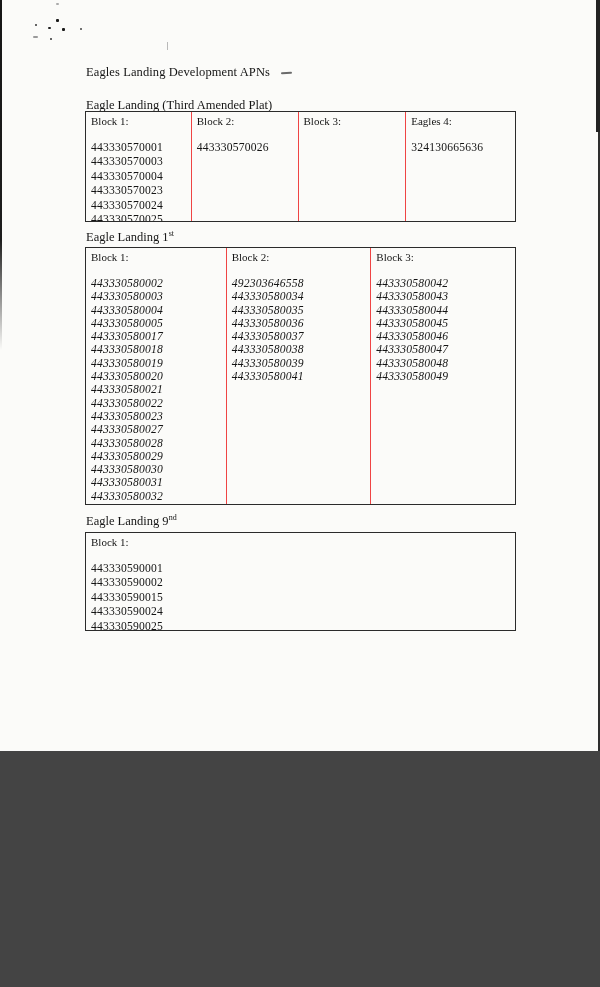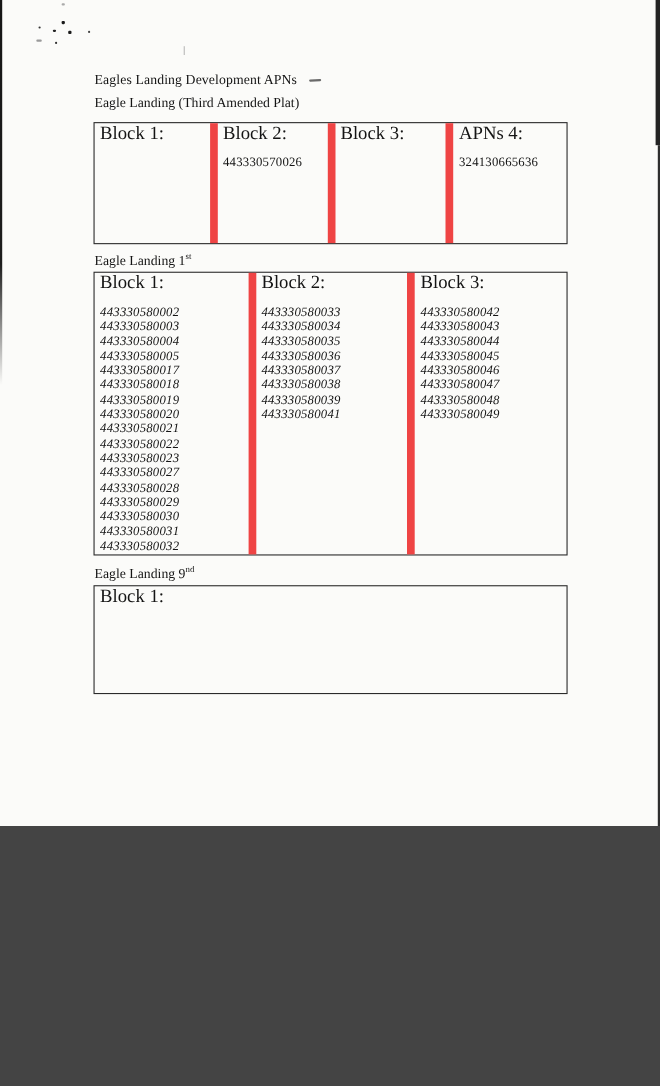--- a/index.html
+++ b/index.html
@@ -23,32 +23,32 @@
   
   .scan-band{position:absolute;left:0;top:777px;width:600px;height:9px;
     background:repeating-linear-gradient(90deg,#8e8e8e 0 9px,#b4b4b4 9px 14px,#7b7b7b 14px 23px,#a9a9a9 23px 31px,#868686 31px 40px);
     border-bottom:1px solid #3a3a3a;}
   .black-footer{position:absolute;left:0;top:786px;width:600px;height:201px;background:#000;}
   
   .doc-title{position:absolute;left:86px;top:65px;font-size:12.5px;letter-spacing:.1px;}
   .sec-heading{position:absolute;left:86px;font-size:12.5px;}
   .sec-heading sup{font-size:8px;line-height:0;}
   .tbl{position:absolute;left:85px;display:flex;border:1px solid #2b2b2b;box-sizing:border-box;background:transparent;}
-  .cell{box-sizing:border-box;padding:2px 4px 0 5px;border-left:7px solid #ef4444;overflow:hidden;}
+  .cell{box-sizing:border-box;padding:2px 4px 0 5px;border-left:1px solid #ef4444;overflow:hidden;}
   .cell:first-child{border-left:none;}
-  .blk-label{font-size:17px;line-height:14px;}
+  .blk-label{font-size:11px;line-height:14px;}
   .apn-list{white-space:pre-line;font-size:11.6px;line-height:14.4px;margin-top:13px;letter-spacing:.2px;}
   .t2 .apn-list{line-height:13.3px;font-style:italic;}
   .t1{top:111px;width:431px;height:111px;}
   .t2{top:247px;width:431px;height:258px;}
   .t3{top:532px;width:431px;height:99px;}
   .t1 .c1{width:105px}.t1 .c2{width:107px}.t1 .c3{width:108px}.t1 .c4{width:110px}
   .t2 .c1{width:140px}.t2 .c2{width:145px}.t2 .c3{width:145px}
   .t3 .c1{width:430px}
-  .h1{top:86px}.h2{top:230px}.h3{top:514px}
+  .h1{top:98px}.h2{top:230px}.h3{top:514px}
 </style>
 </head>
 <body>
 
 <div class="page">
 
   <div class="edge-left"></div>
   <div class="edge-right-top"></div>
   <div class="edge-right"></div>
   <div class="speck" style="left:56px;top:19px;width:3px;height:3px;"></div>
@@ -62,30 +62,36 @@
   <div class="tick"></div>
   <div class="pen-dash"></div>
 
   <div class="doc-title">Eagles Landing Development APNs</div>
 
   <div class="sec-heading h1"><span>Eagle Landing (Third Amended Plat)</span><sup></sup></div>
 
   <div class="tbl t1">
     <div class="cell c1">
       <div class="blk-label">Block 1:</div>
+      <div class="apn-list">443330570001
+443330570003
+443330570004
+443330570023
+443330570024
+443330570025</div>
     </div>
     <div class="cell c2">
       <div class="blk-label">Block 2:</div>
       <div class="apn-list">443330570026</div>
     </div>
     <div class="cell c3">
       <div class="blk-label">Block 3:</div>
     </div>
     <div class="cell c4">
-      <div class="blk-label">APNs 4:</div>
+      <div class="blk-label">Eagles 4:</div>
       <div class="apn-list">324130665636</div>
     </div>
   </div>
 
   <div class="sec-heading h2"><span>Eagle Landing 1</span><sup>st</sup></div>
 
   <div class="tbl t2">
     <div class="cell c1">
       <div class="blk-label">Block 1:</div>
       <div class="apn-list">443330580002
@@ -101,21 +107,21 @@
 443330580023
 443330580027
 443330580028
 443330580029
 443330580030
 443330580031
 443330580032</div>
     </div>
     <div class="cell c2">
       <div class="blk-label">Block 2:</div>
-      <div class="apn-list">443330580033
+      <div class="apn-list">492303646558
 443330580034
 443330580035
 443330580036
 443330580037
 443330580038
 443330580039
 443330580041</div>
     </div>
     <div class="cell c3">
       <div class="blk-label">Block 3:</div>
@@ -128,18 +134,23 @@
 443330580048
 443330580049</div>
     </div>
   </div>
 
   <div class="sec-heading h3"><span>Eagle Landing 9</span><sup>nd</sup></div>
 
   <div class="tbl t3">
     <div class="cell c1">
       <div class="blk-label">Block 1:</div>
+      <div class="apn-list">443330590001
+443330590002
+443330590015
+443330590024
+443330590025</div>
     </div>
   </div>
 
   <div class="scan-band"></div>
   <div class="black-footer"></div>
 </div>
 
 </body></html>

